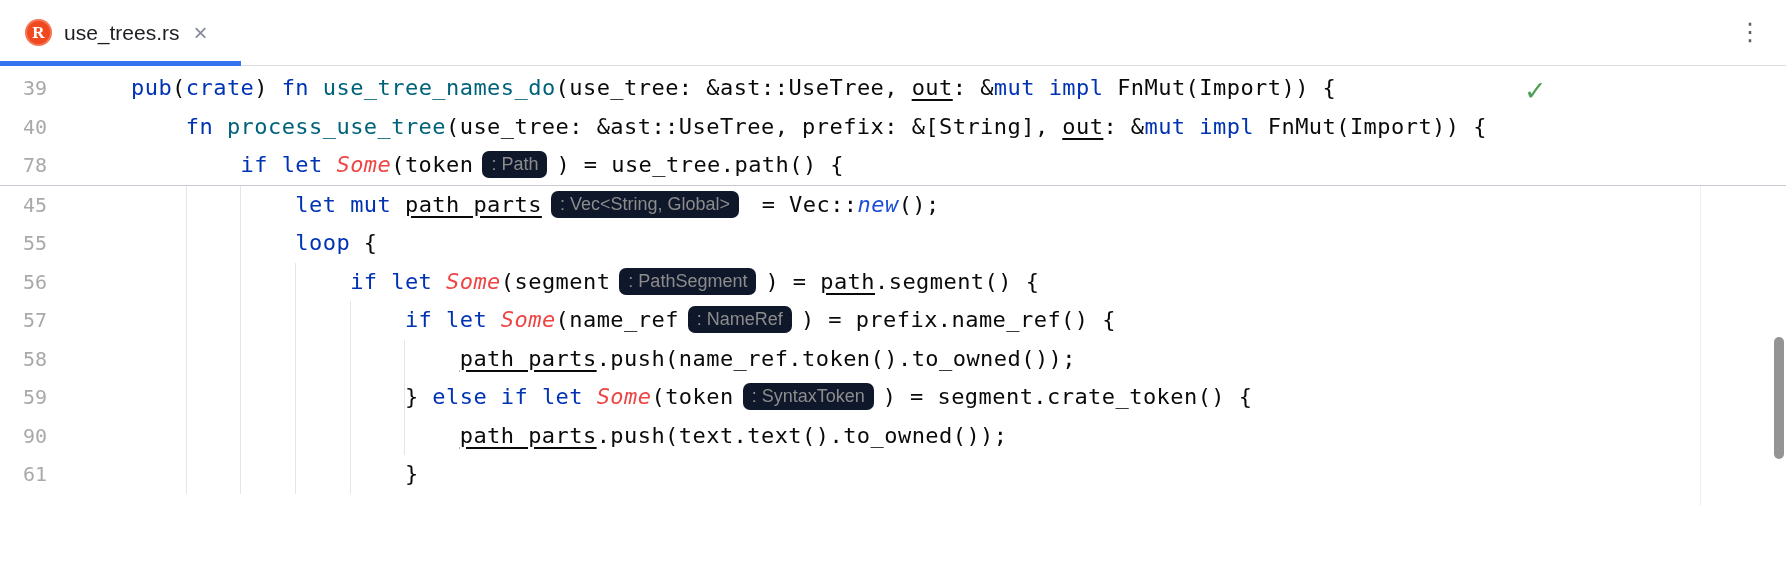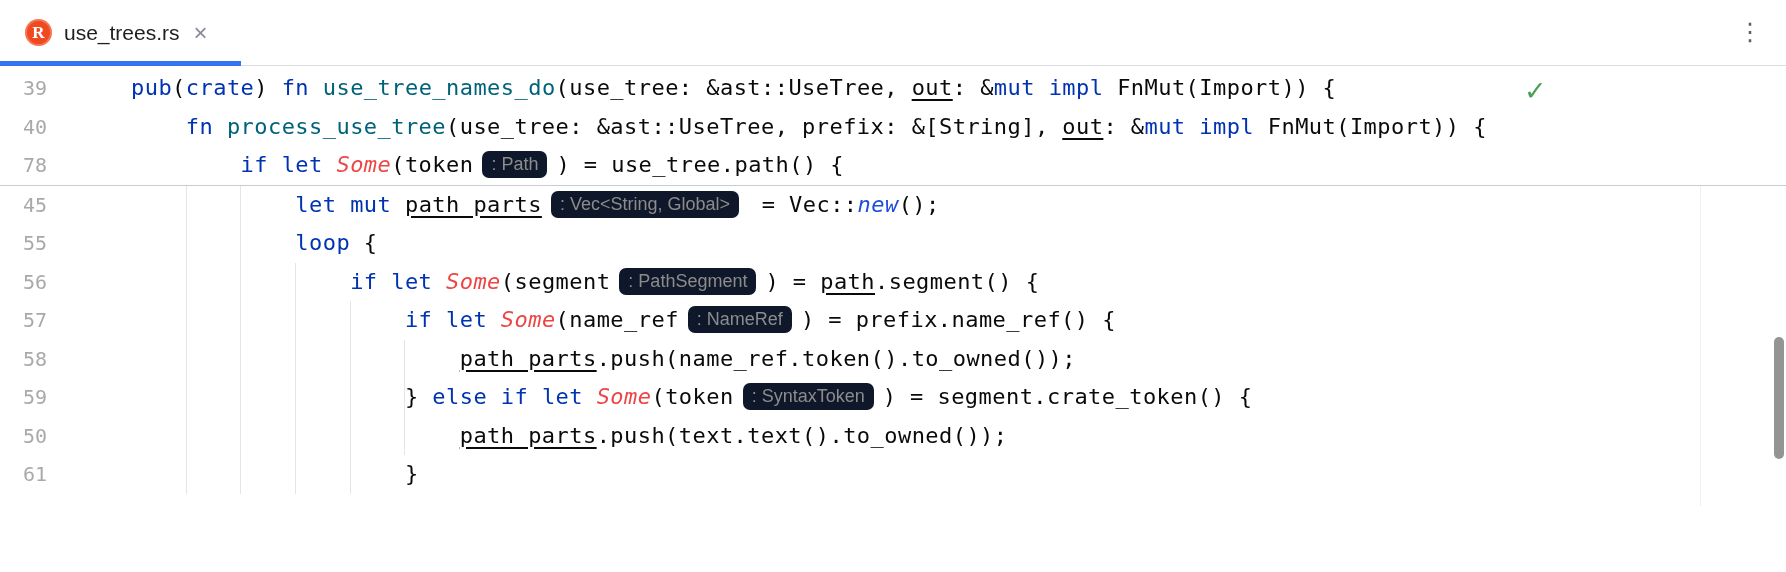--- a/index.html
+++ b/index.html
@@ -75,20 +75,20 @@
       <div class="ig" style="left:240px;top:0;height:308px"></div>
       <div class="ig" style="left:295px;top:77px;height:231px"></div>
       <div class="ig" style="left:350px;top:115px;height:193px"></div>
       <div class="ig" style="left:404px;top:154px;height:115px"></div>
     <div class="line"><span class="lnum">45</span><span class="code"><span class="p">            </span><span class="k">let</span><span class="p"> </span><span class="k">mut</span><span class="p"> </span><span class="u">path_parts</span><span class="h">: Vec&lt;String, Global&gt;</span><span class="p"> = Vec::</span><span class="s">new</span><span class="p">();</span></span></div>
         <div class="line"><span class="lnum">55</span><span class="code"><span class="p">            </span><span class="k">loop</span><span class="p"> {</span></span></div>
         <div class="line"><span class="lnum">56</span><span class="code"><span class="p">                </span><span class="k">if</span><span class="p"> </span><span class="k">let</span><span class="p"> </span><span class="e">Some</span><span class="p">(segment</span><span class="h">: PathSegment</span><span class="p">) = </span><span class="u">path</span><span class="p">.segment() {</span></span></div>
         <div class="line"><span class="lnum">57</span><span class="code"><span class="p">                    </span><span class="k">if</span><span class="p"> </span><span class="k">let</span><span class="p"> </span><span class="e">Some</span><span class="p">(name_ref</span><span class="h">: NameRef</span><span class="p">) = prefix.name_ref() {</span></span></div>
         <div class="line"><span class="lnum">58</span><span class="code"><span class="p">                        </span><span class="u">path_parts</span><span class="p">.push(name_ref.token().to_owned());</span></span></div>
         <div class="line"><span class="lnum">59</span><span class="code"><span class="p">                    } </span><span class="k">else</span><span class="p"> </span><span class="k">if</span><span class="p"> </span><span class="k">let</span><span class="p"> </span><span class="e">Some</span><span class="p">(token</span><span class="h">: SyntaxToken</span><span class="p">) = segment.crate_token() {</span></span></div>
-        <div class="line"><span class="lnum">50</span><span class="code"><span class="p">                        </span><span class="u">path_parts</span><span class="p">.push(text.text().to_owned());</span></span></div>
+        <div class="line"><span class="lnum">90</span><span class="code"><span class="p">                        </span><span class="u">path_parts</span><span class="p">.push(text.text().to_owned());</span></span></div>
         <div class="line"><span class="lnum">61</span><span class="code"><span class="p">                    }</span></span></div>
       </div>
 
     <div class="thumb"></div>
   </div>
 
 </div>
 
 </body></html>

